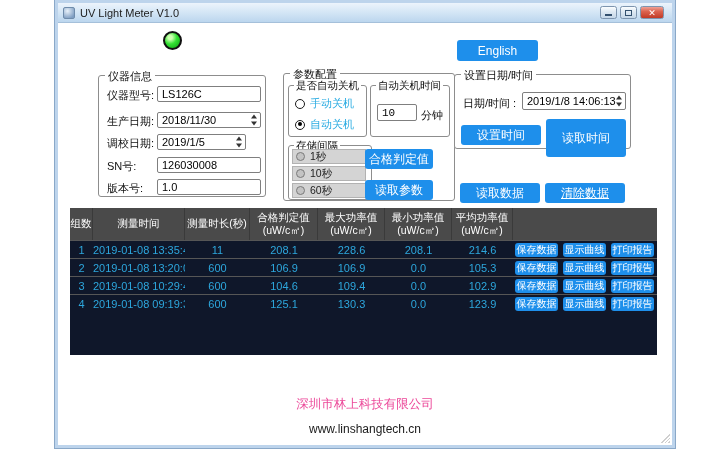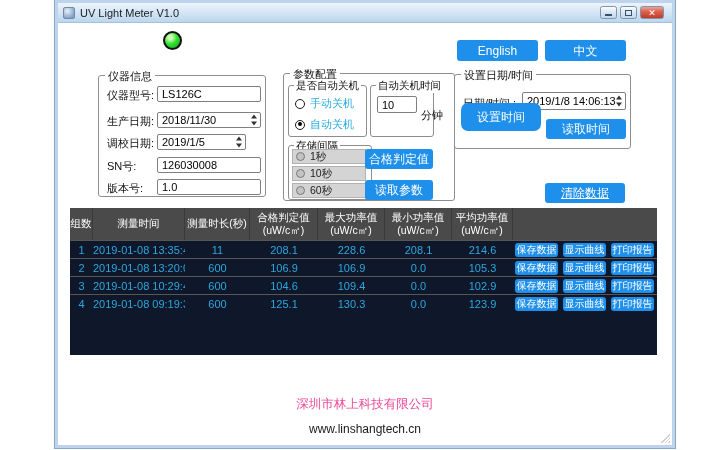--- a/index.html
+++ b/index.html
@@ -108,21 +108,20 @@
       <div class="win-btn close">
           <span>✕</span>
         </div>
     </div>
   </div>
 
   <div class="client">
 
     <div class="led"></div>
     <button class="btn lang-en">English</button>
-    <button class="btn lang-zh">中文</button>
 
     <div class="groupbox g-device">
       <div class="group-title">仪器信息</div>
 
       <div class="f-label" style="top:12px">仪器型号:</div>
       <div class="field" style="left:58px; top:10px; width:104px; height:16px;">
         <span>LS126C</span>
       </div>
 
       <div class="f-label" style="top:38px">生产日期:</div>
@@ -162,23 +161,23 @@
         <div class="radio-row" style="left:6px; top:10px;">
           <span class="radio"></span>
           <span class="radio-label">手动关机</span>
         </div>
         <div class="radio-row" style="left:6px; top:31px;">
           <span class="radio checked"></span>
           <span class="radio-label">自动关机</span>
         </div>
       </div>
 
-      <div class="subbox" style="left:86px; top:11px; width:64px; height:52px;">
+      <div class="subbox" style="left:86px; top:11px; width:80px; height:52px;">
         <div class="sb-title">自动关机时间</div>
-        <div class="field" style="left:6px; top:10px; width:40px; height:17px;">
+        <div class="field" style="left:6px; top:18px; width:40px; height:17px;font-family:Liberation Mono, monospace;">
           <span>10</span>
         </div>
         <div class="f-label" style="left:50px; top:22px;">分钟</div>
       </div>
 
       <div class="subbox" style="left:4px; top:71px; width:84px; height:55px;">
         <div class="sb-title">存储间隔</div>
         <div class="gray-row" style="top:3px;">
           <span class="gray-radio"></span>
           <span class="gray-label">1秒</span>
@@ -200,24 +199,25 @@
     <div class="groupbox g-datetime">
       <div class="group-title">设置日期/时间</div>
       <div class="f-label" style="top:21px;">日期/时间 :</div>
       <div class="field" style="left:67px; top:17px; width:104px; height:18px;">
         <span>2019/1/8 14:06:13</span>
         <span class="spin">
             <span class="up"></span>
             <span class="dn"></span>
           </span>
       </div>
-      <button class="btn" style="left:6px; top:28px; width:80px; height:28px;border-radius:7px;">设置时间</button>
-      <button class="btn" style="left:91px; top:44px; width:80px; height:20px;">读取时间</button>
-    </div>
-
+      <button class="btn" style="left:6px; top:50px; width:80px; height:20px;">设置时间</button>
+      <button class="btn" style="left:91px; top:44px; width:80px; height:38px;">读取时间</button>
+    </div>
+
+    <button class="btn" style="left:402px; top:160px; width:80px; height:20px;">读取数据</button>
     <button class="btn" style="left:487px; top:160px; width:80px; height:20px;text-decoration:underline;">清除数据</button>
 
     <div class="table">
       <div class="thead">
           <div class="th" style="width: 23px;">
             <span>组数</span>
           </div>
           <div class="th" style="width: 92px;">
             <span>测量时间</span>
           </div>

